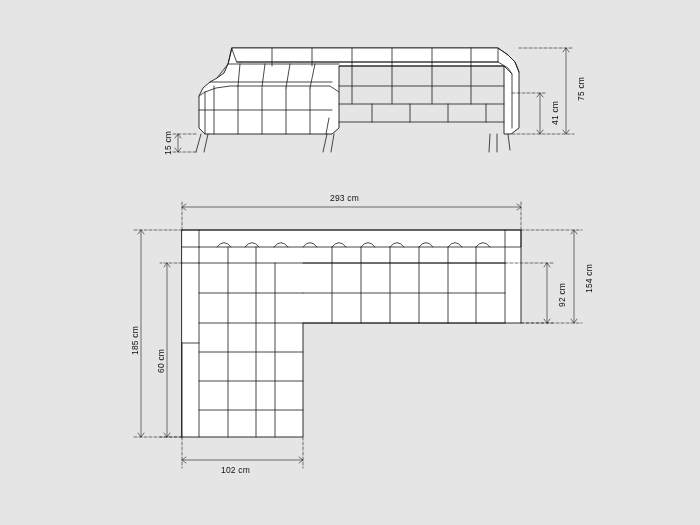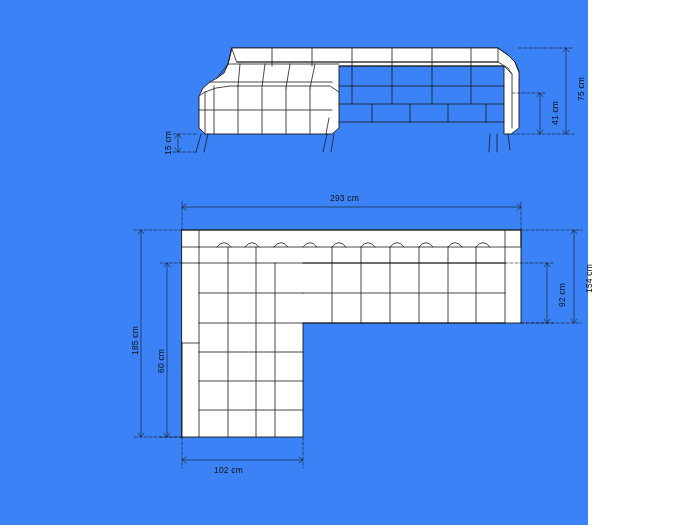--- a/index.html
+++ b/index.html
@@ -9,23 +9,23 @@
   }
   body {
     width: 700px;
     height: 525px;
     font-family: "Liberation Sans", sans-serif;
     color: #1a1a1a;
     overflow: hidden;
   }
   #sheet {
     position: relative;
-    width: 588px;
+    width: 700px;
     height: 525px;
-    background: #3b82f6;
+    background: #e5e5e5;
   }
   svg#drawing {
     position: absolute;
     left: 0;
     top: 0;
     width: 700px;
     height: 525px;
   }
   .dim-label {
     position: absolute;
@@ -212,15 +212,15 @@
   <div class="dim-label" style="left:330px; top:193px;">293 cm</div>
 
   <div class="dim-label vert" style="left:584px; top:293px; transform:rotate(-90deg);">154 cm</div>
 
   <div class="dim-label vert" style="left:557px; top:307px; transform:rotate(-90deg);">92 cm</div>
 
   <div class="dim-label vert" style="left:130px; top:355px; transform:rotate(-90deg);">185 cm</div>
 
   <div class="dim-label vert" style="left:156px; top:373px; transform:rotate(-90deg);">60 cm</div>
 
-  <div class="dim-label" style="left:214px; top:465px;">102 cm</div>
+  <div class="dim-label" style="left:221px; top:465px;">102 cm</div>
 
 </div>
 
 </body></html>

